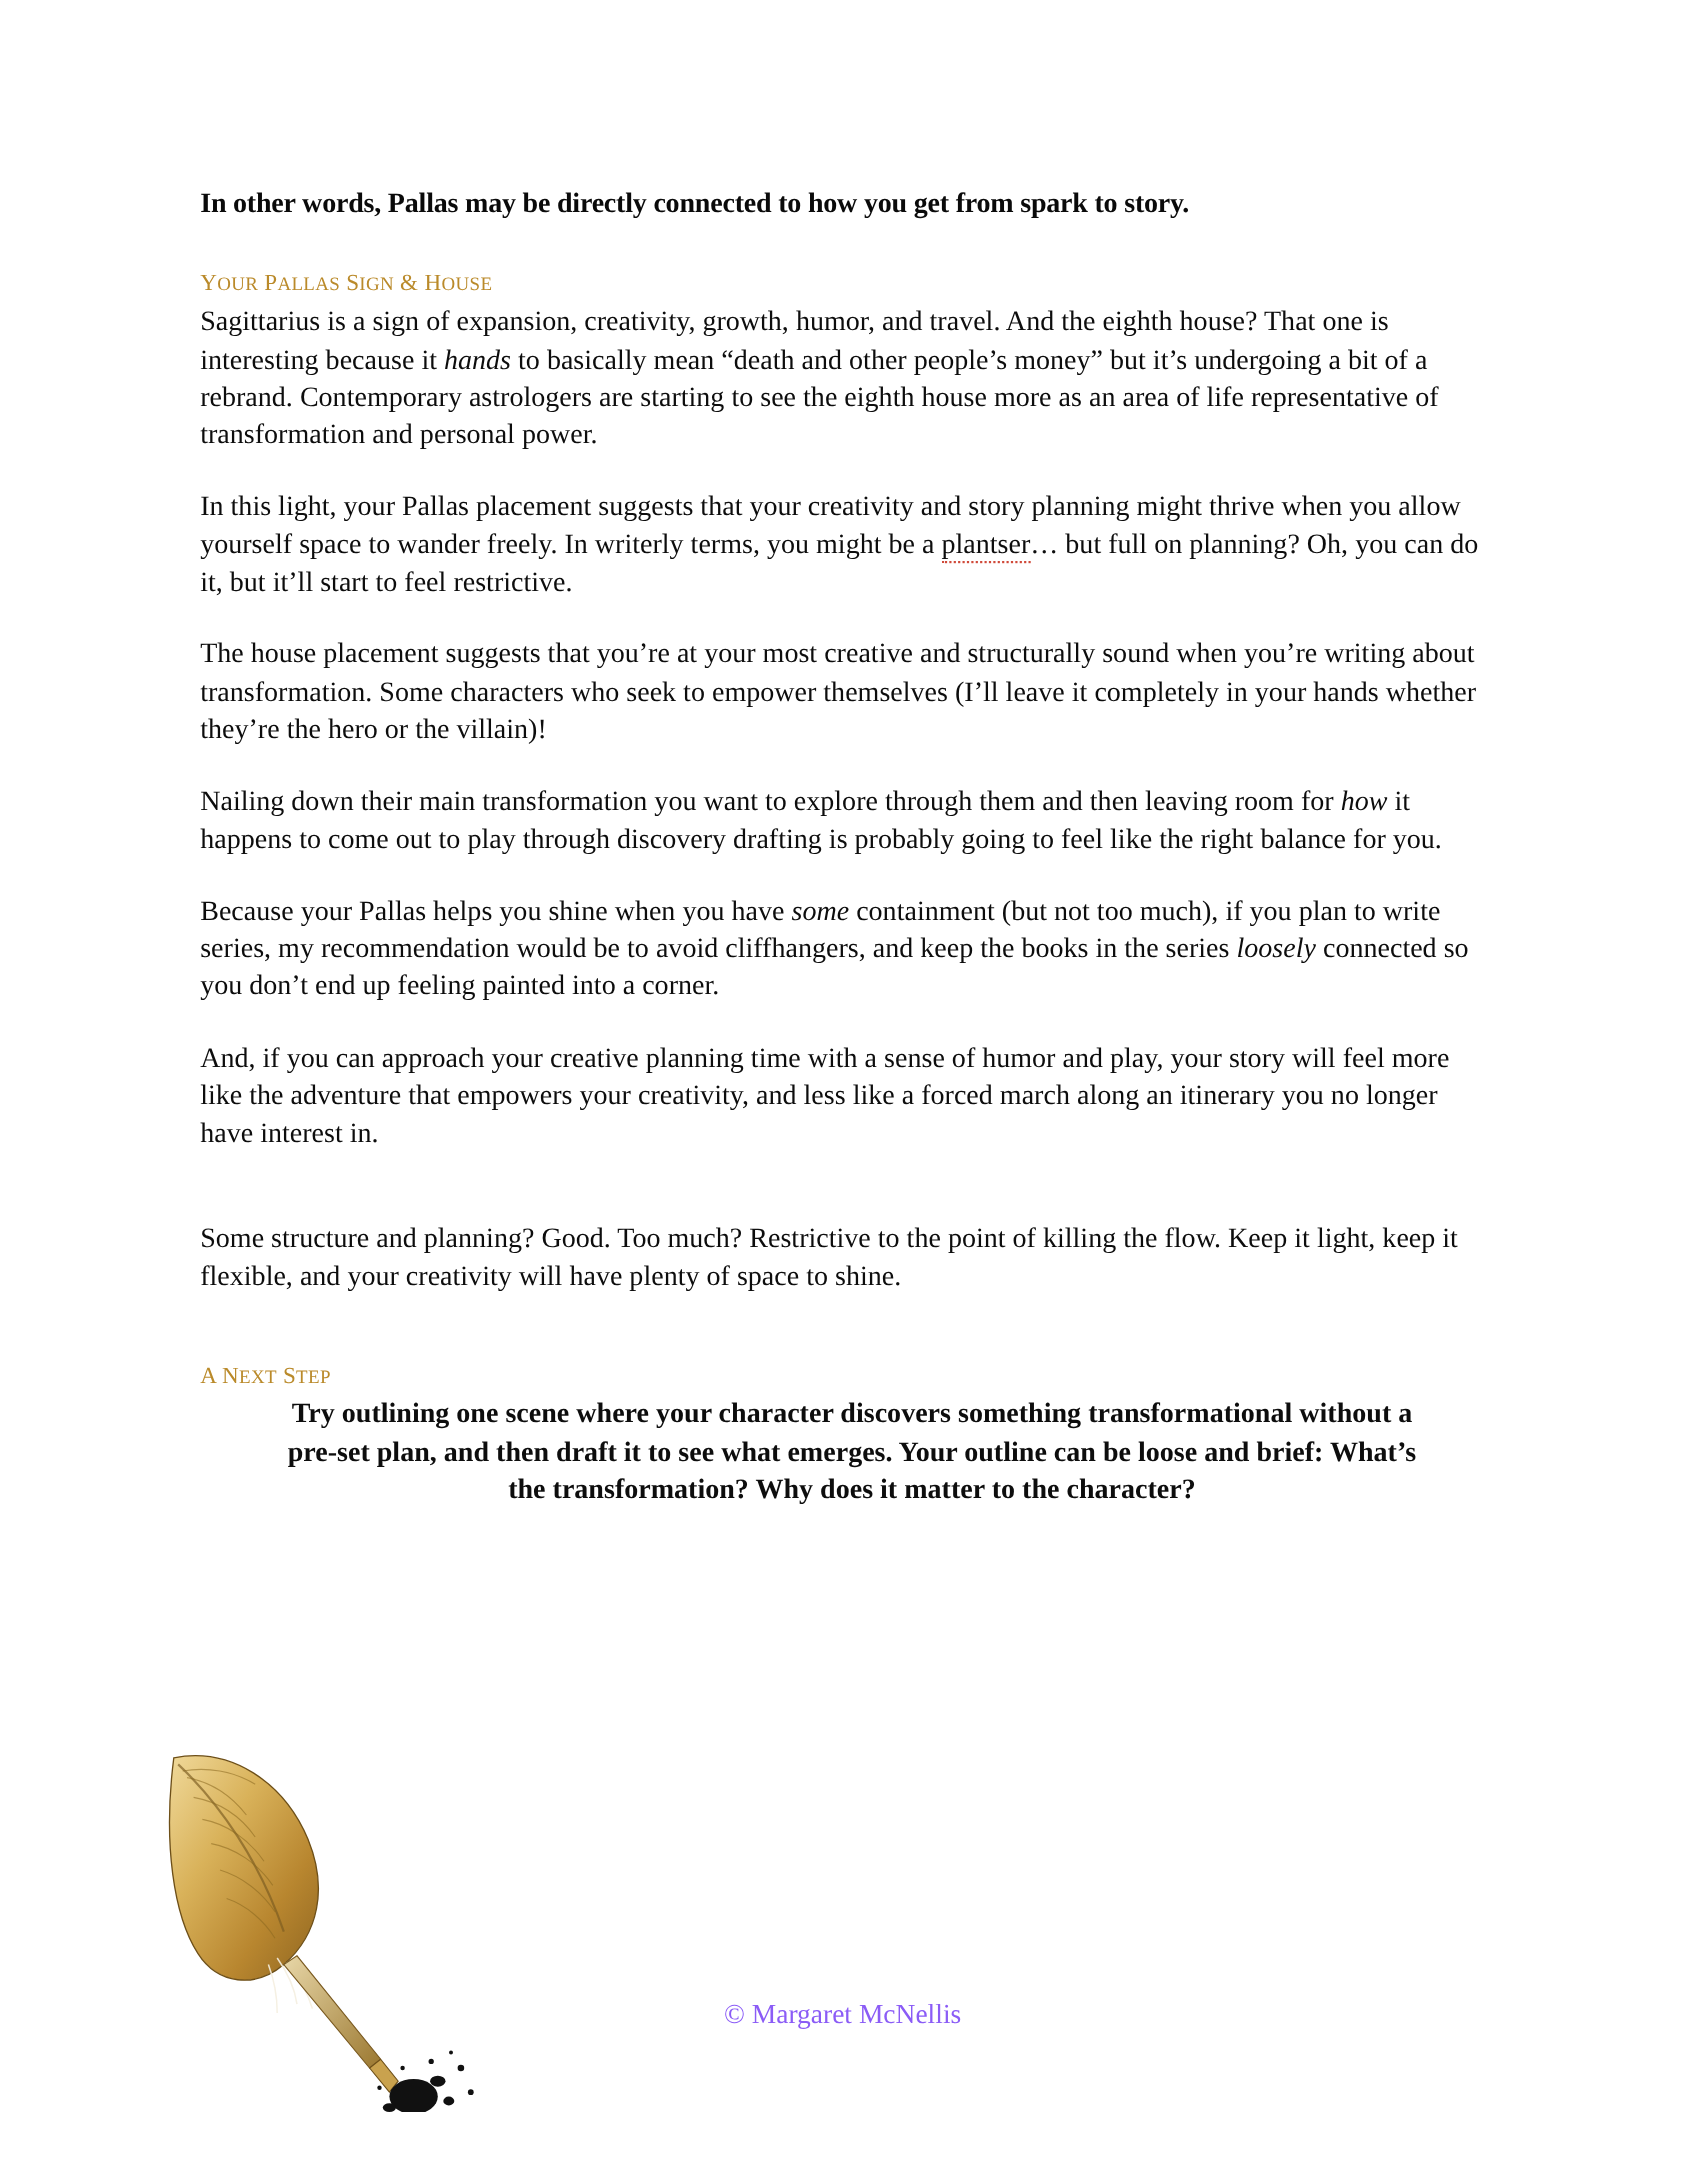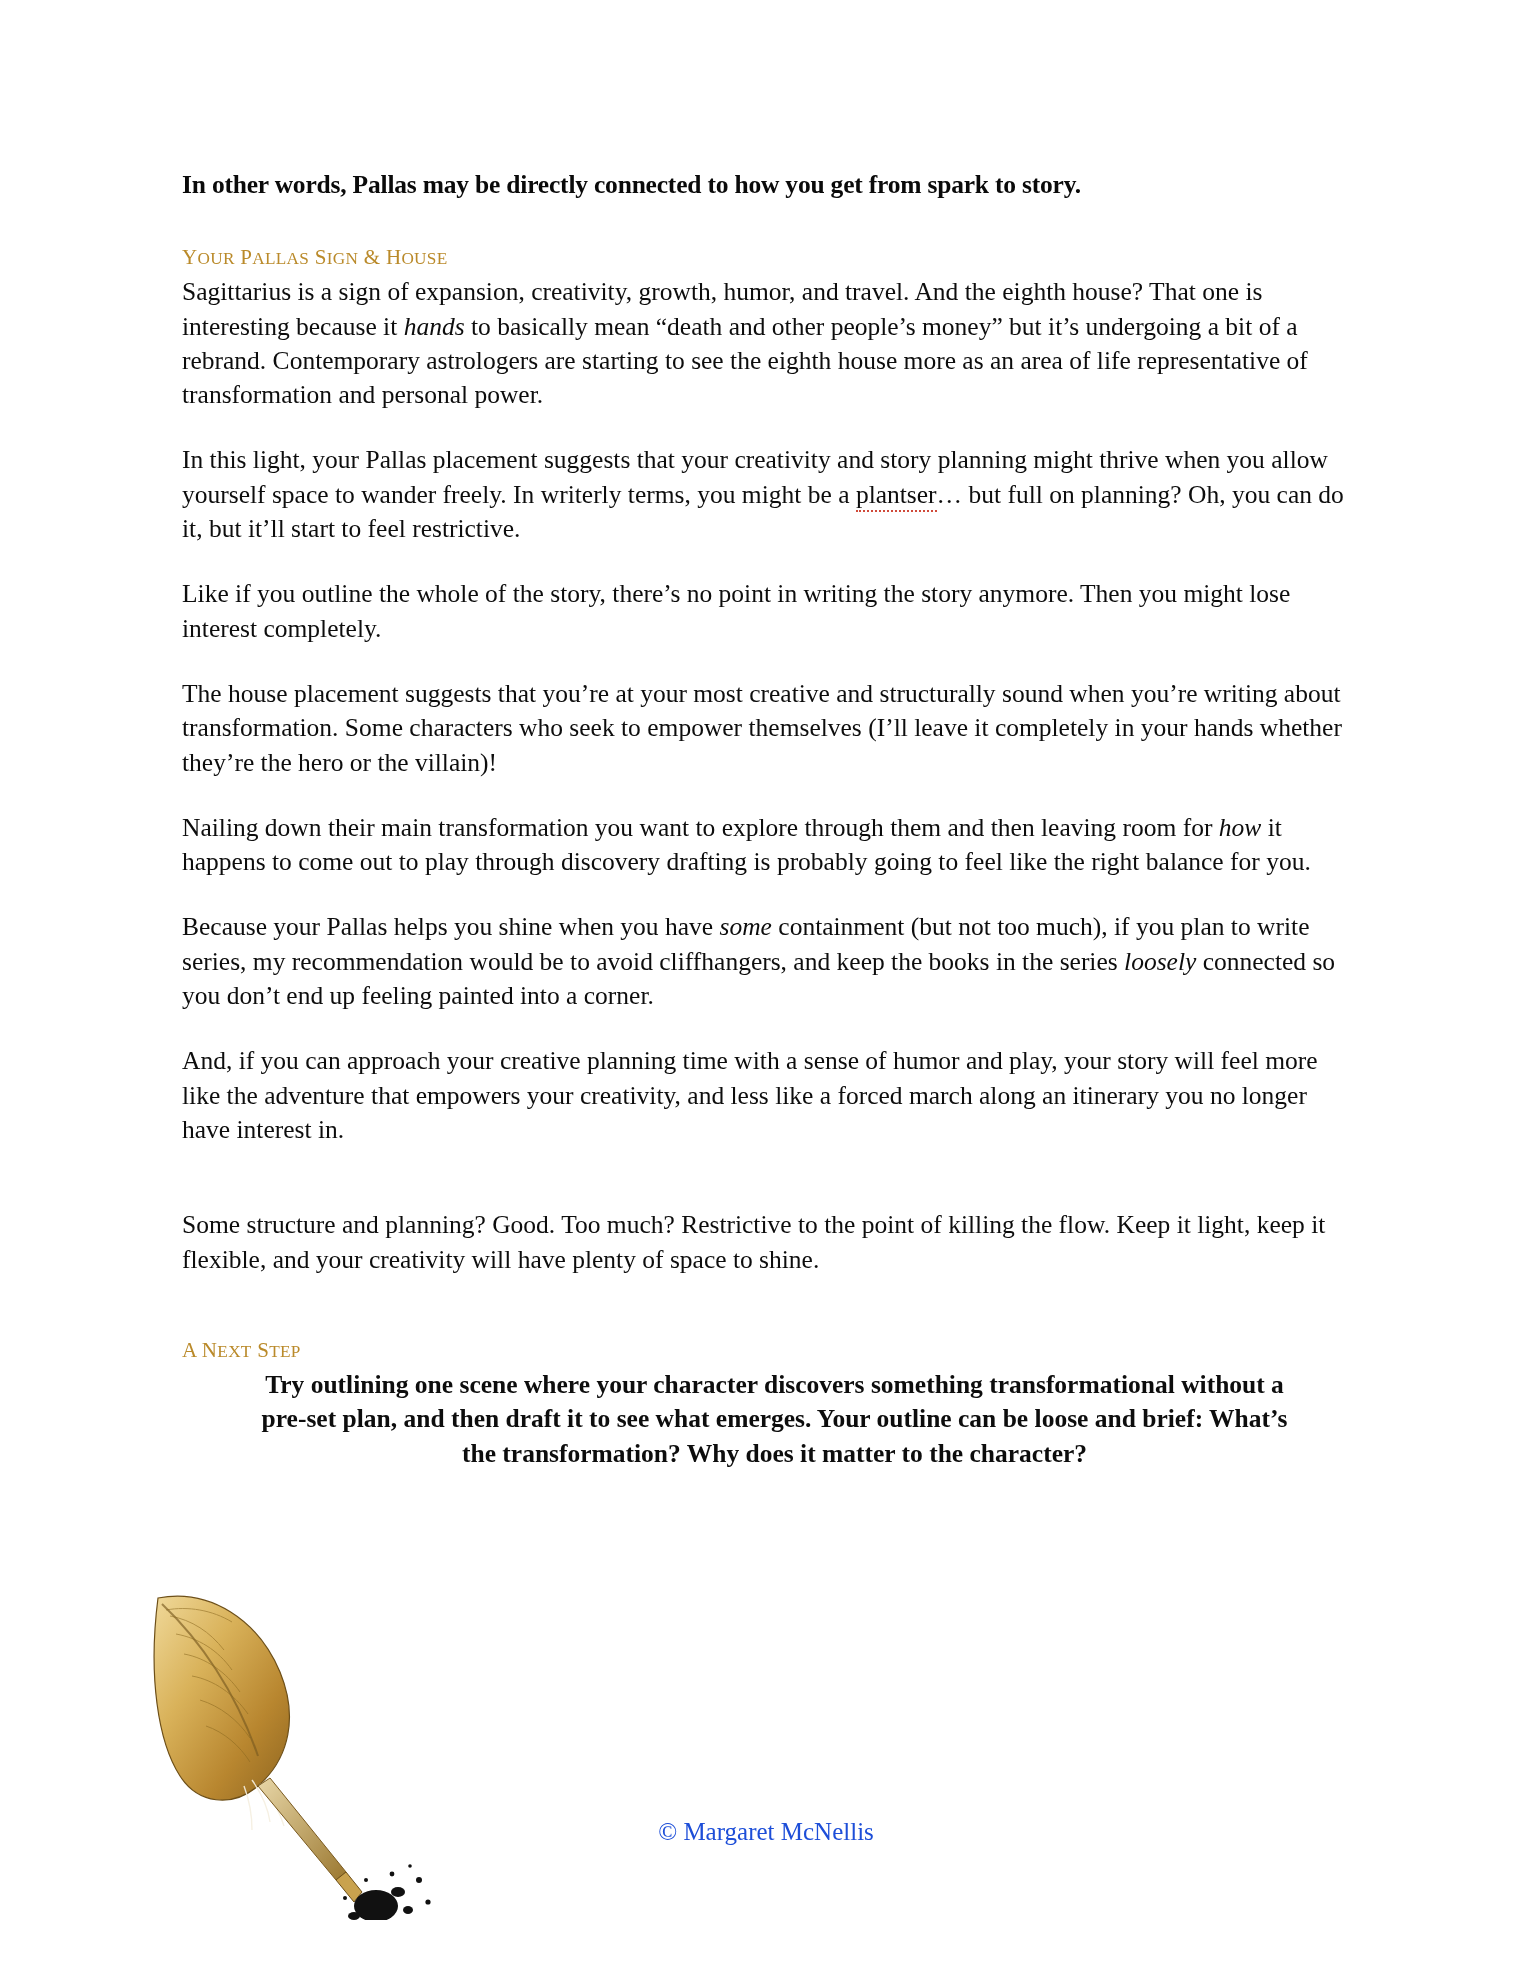--- a/index.html
+++ b/index.html
@@ -77,40 +77,39 @@
     width: 330px;
     height: 340px;
   }
   .copyright {
     position: absolute;
     left: 0;
     top: 1818px;
     width: 1532px;
     text-align: center;
     font-size: 25px;
-    color: #1d4ed8;
+    color: #8b5cf6;
     font-family: "Liberation Serif", serif;
   }
 </style>
 </head>
 <body>
 
 <div class="page">
 
   <div class="content">
 
     <p class="lede">In other words, Pallas may be directly connected to how you get from spark to story.</p>
 
     <h2 class="section-head">Y<span class="sc">OUR</span> P<span class="sc">ALLAS</span> S<span class="sc">IGN</span> &amp; H<span class="sc">OUSE</span></h2>
 
     <p class="body">Sagittarius is a sign of expansion, creativity, growth, humor, and travel. And the eighth house? That one is interesting because it <em>hands</em> to basically mean “death and other people’s money” but it’s undergoing a bit of a rebrand. Contemporary astrologers are starting to see the eighth house more as an area of life representative of transformation and personal power.</p>
 
     <p class="body">In this light, your Pallas placement suggests that your creativity and story planning might thrive when you allow yourself space to wander freely. In writerly terms, you might be a <span class="spell">plantser</span>… but full on planning? Oh, you can do it, but it’ll start to feel restrictive.</p>
 
-    <p class="body">Like if you outline the whole of the story, there’s no point in writing the story anymore. Then you might lose interest completely.</p>
 
     <p class="body">The house placement suggests that you’re at your most creative and structurally sound when you’re writing about transformation. Some characters who seek to empower themselves (I’ll leave it completely in your hands whether they’re the hero or the villain)!</p>
 
     <p class="body">Nailing down their main transformation you want to explore through them and then leaving room for <em>how</em> it happens to come out to play through discovery drafting is probably going to feel like the right balance for you.</p>
 
     <p class="body">Because your Pallas helps you shine when you have <em>some</em> containment (but not too much), if you plan to write series, my recommendation would be to avoid cliffhangers, and keep the books in the series <em>loosely</em> connected so you don’t end up feeling painted into a corner.</p>
 
     <p class="body">And, if you can approach your creative planning time with a sense of humor and play, your story will feel more like the adventure that empowers your creativity, and less like a forced march along an itinerary you no longer have interest in.</p>
 
     <div class="block-gap-md"></div>

